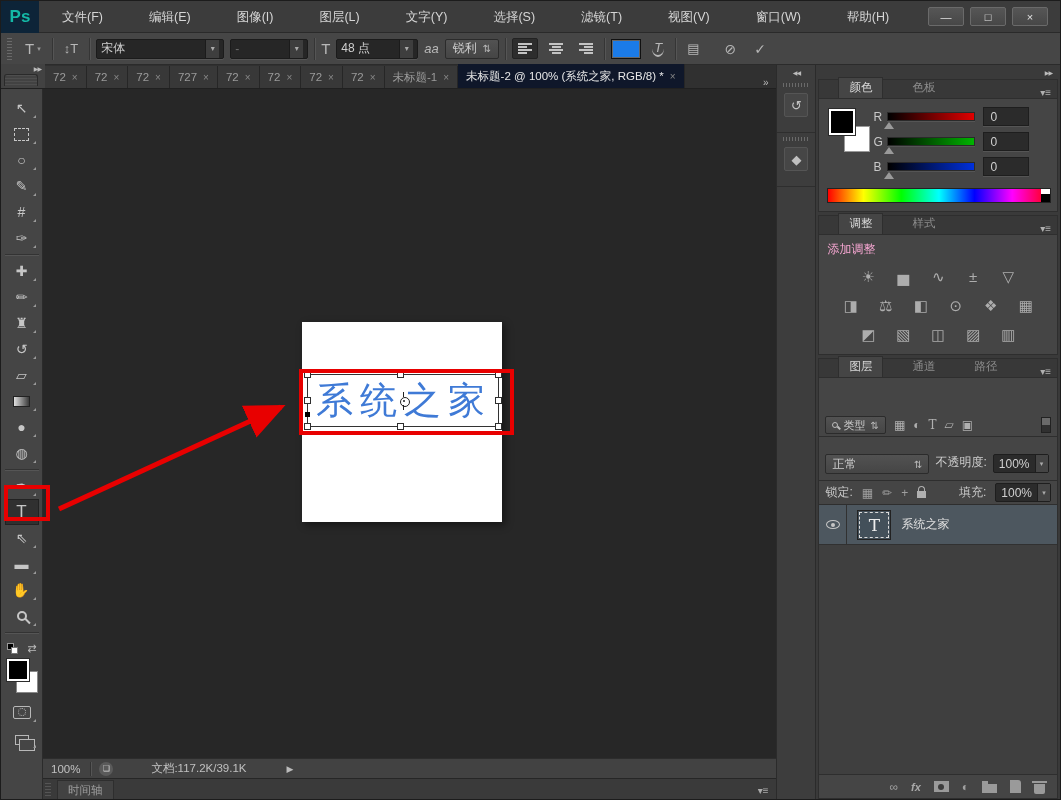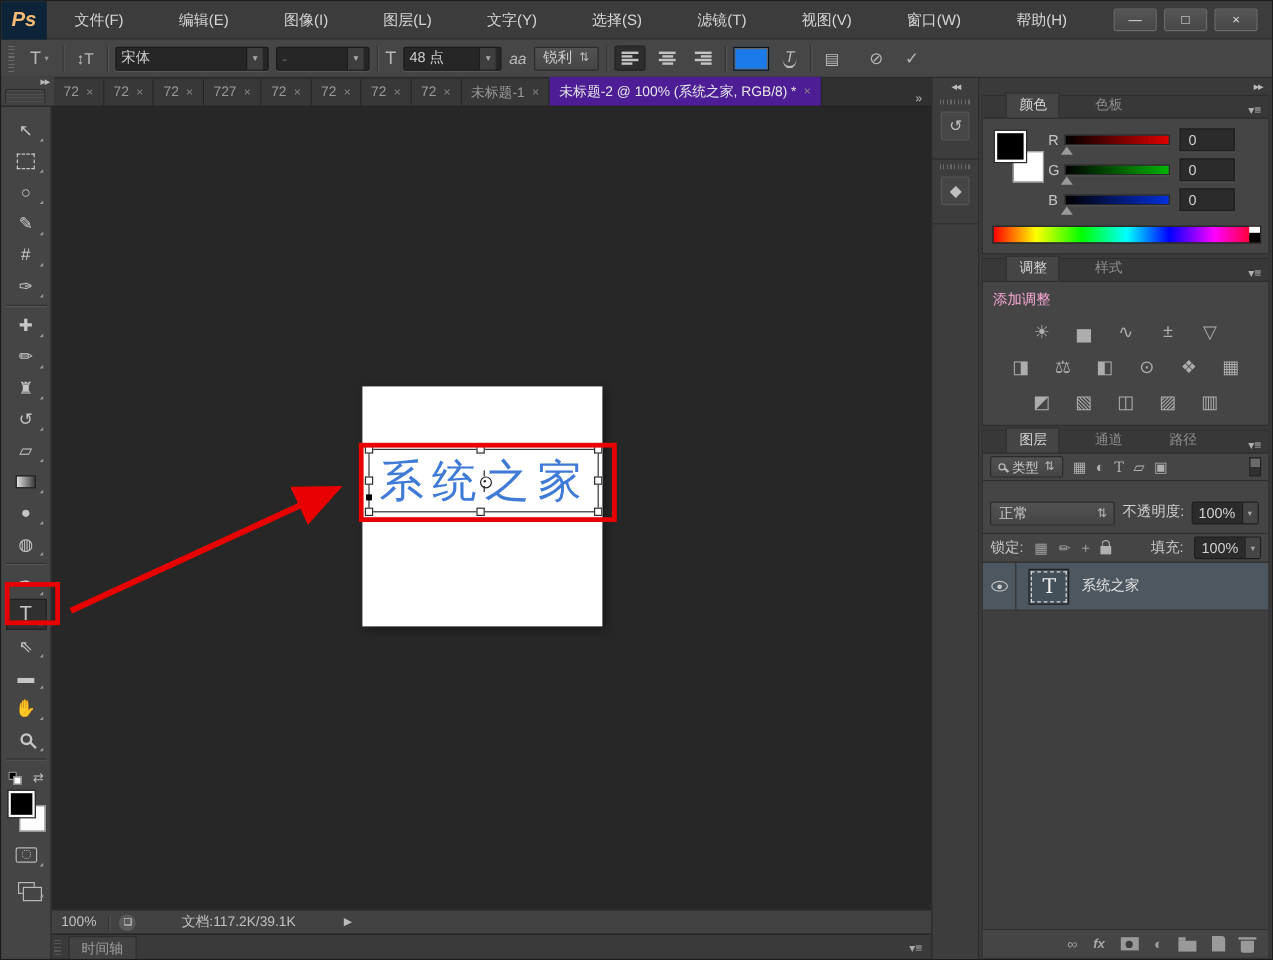--- a/index.html
+++ b/index.html
@@ -1,21 +1,21 @@
 <!DOCTYPE html>
 <html><head>
 <meta charset="utf-8">
 <style>
   html,body{margin:0;padding:0;background:#1a1a1a;}
   *{box-sizing:border-box;font-family:"Liberation Sans","DejaVu Sans",sans-serif;}
   .app{position:relative;width:1061px;height:800px;background:#424242;overflow:hidden;border:1px solid #1c1c1c;font-size:12px;color:#cfcfcf;}
 
   
   .titlebar{height:32px;background:#3c3c3c;display:flex;align-items:center;border-bottom:1px solid #2a2a2a;}
-  .pslogo{width:38px;height:32px;background:#0d2438;color:#fdba74;font-weight:bold;font-size:17px;display:flex;align-items:center;justify-content:center;font-style:italic;}
+  .pslogo{width:38px;height:32px;background:#0d2438;color:#14b8a6;font-weight:bold;font-size:17px;display:flex;align-items:center;justify-content:center;}
   .menuitem{padding:0 23px;font-size:12.5px;color:#d6d6d6;line-height:32px;cursor:default;}
   .winbtns{margin-left:auto;display:flex;gap:6px;padding-right:12px;}
   .winbtn{width:36px;height:19px;background:linear-gradient(#565656,#474747);border:1px solid #6a6a6a;border-radius:2px;color:#e2e2e2;font-size:11px;display:flex;align-items:center;justify-content:center;}
 
   
   .optionsbar{height:32px;background:#464646;border-bottom:1px solid #2b2b2b;display:flex;align-items:center;gap:6px;padding:0 6px;}
   .ob-grip{width:5px;height:22px;background:repeating-linear-gradient(#6a6a6a 0 1px,transparent 1px 3px);margin-right:2px;}
   .ob-sep{width:1px;height:22px;background:#353535;box-shadow:1px 0 0 #555;}
   .ob-tool{display:flex;align-items:center;gap:3px;padding:2px 5px;color:#b5b5b5;}
   .ob-ico{color:#b8b8b8;font-size:13px;}
@@ -38,21 +38,21 @@
   .workspace{display:flex;height:736px;}
   .leftcol{width:777px;display:flex;flex-direction:column;}
 
   
   .tabstrip{height:24px;background:#303030;display:flex;align-items:flex-end;border-bottom:1px solid #202020;}
   .tabcorner{width:44px;height:24px;position:relative;background:#424242;}
   .tabcorner .chev{position:absolute;top:1px;right:4px;font-size:6px;color:#bbb;letter-spacing:-1px;}
   .tabcorner .grip{position:absolute;left:3px;top:10px;width:34px;height:12px;border:1px solid #2a2a2a;border-bottom:none;border-radius:3px 3px 0 0;background:repeating-linear-gradient(#4e4e4e 0 1px,#424242 1px 3px);}
   .tab{height:22px;background:#383838;border-right:1px solid #262626;color:#9b9b9b;font-size:11.5px;display:flex;align-items:center;gap:6px;padding:0 8px;white-space:nowrap;}
   .tab .x{font-size:10px;color:#888;}
-  .tab.active{background:#4c1d95;color:#e6e6e6;height:24px;}
+  .tab.active{background:#0f172a;color:#e6e6e6;height:24px;}
   .taboverflow{margin-left:auto;padding:0 8px;color:#bbb;font-size:10px;}
 
   .mainrow{display:flex;flex:1;}
 
   
   .toolbar{width:42px;background:#454545;border-right:1px solid #2b2b2b;display:flex;flex-direction:column;align-items:center;padding-top:6px;}
   .tool{width:34px;height:26px;display:flex;align-items:center;justify-content:center;position:relative;color:#c6c6c6;font-size:14px;}
   .tool::after{content:"";position:absolute;right:3px;bottom:3px;border-left:3px solid transparent;border-bottom:3px solid #9a9a9a;}
   .tsep{width:34px;height:1px;background:#333;box-shadow:0 1px 0 #555;margin:3px 0;}
   .marquee-ico{width:15px;height:13px;border:1px dashed #c6c6c6;}
@@ -133,21 +133,21 @@
   .spectrum .bsq{position:absolute;right:0;bottom:0;width:9px;height:8px;background:#000;}
 
   
   .adjbody{padding:6px 8px 10px;}
   .addlabel{color:#f9a8d4;margin-bottom:10px;}
   .adjrow{display:flex;justify-content:center;gap:15px;margin-bottom:11px;}
   .adjico{color:#adadad;font-size:15px;width:20px;text-align:center;}
 
   
   .layerspanel{flex:1;display:flex;flex-direction:column;margin-bottom:2px;}
-  .lp-filter{height:23px;display:flex;align-items:center;gap:8px;padding:2px 6px;border-bottom:1px solid #2e2e2e;}
+  .lp-filter{height:23px;display:flex;align-items:center;gap:8px;padding:2px 6px;border-bottom:1px solid #2e2e2e;margin-top:36px;}
   .minicombo{display:flex;align-items:center;gap:5px;background:linear-gradient(#525252,#454545);border:1px solid #2b2b2b;border-radius:2px;height:18px;padding:0 6px;font-size:11px;color:#ccc;}
   .smag{width:6px;height:6px;border:1.5px solid #bbb;border-radius:50%;position:relative;display:inline-block;}
   .smag::after{content:"";position:absolute;width:4px;height:1.5px;background:#bbb;transform:rotate(45deg);right:-4px;bottom:-1px;}
   .lp-fico{color:#b0b0b0;font-size:12px;}
   .lp-toggle{margin-left:auto;width:10px;height:16px;background:linear-gradient(#6a6a6a 0 50%,#303030 50%);border:1px solid #222;}
   .lp-blend{height:27px;display:flex;gap:6px;padding:0 6px;border-bottom:1px solid #2e2e2e;margin-top:17px;}
   .blendcombo{width:104px;display:flex;align-items:center;background:linear-gradient(#525252,#454545);border:1px solid #2b2b2b;border-radius:2px;height:20px;padding:0 6px;color:#ccc;}
   .blendcombo .spin{margin-left:auto;}
   .fieldcombo{display:flex;align-items:center;background:#2b2b2b;border:1px solid #1e1e1e;border-radius:2px;height:19px;padding-left:5px;color:#d0d0d0;}
   .fieldcombo .dd{width:13px;height:17px;background:#454545;border-left:1px solid #1e1e1e;display:flex;align-items:center;justify-content:center;font-size:7px;color:#aaa;margin-left:5px;}

